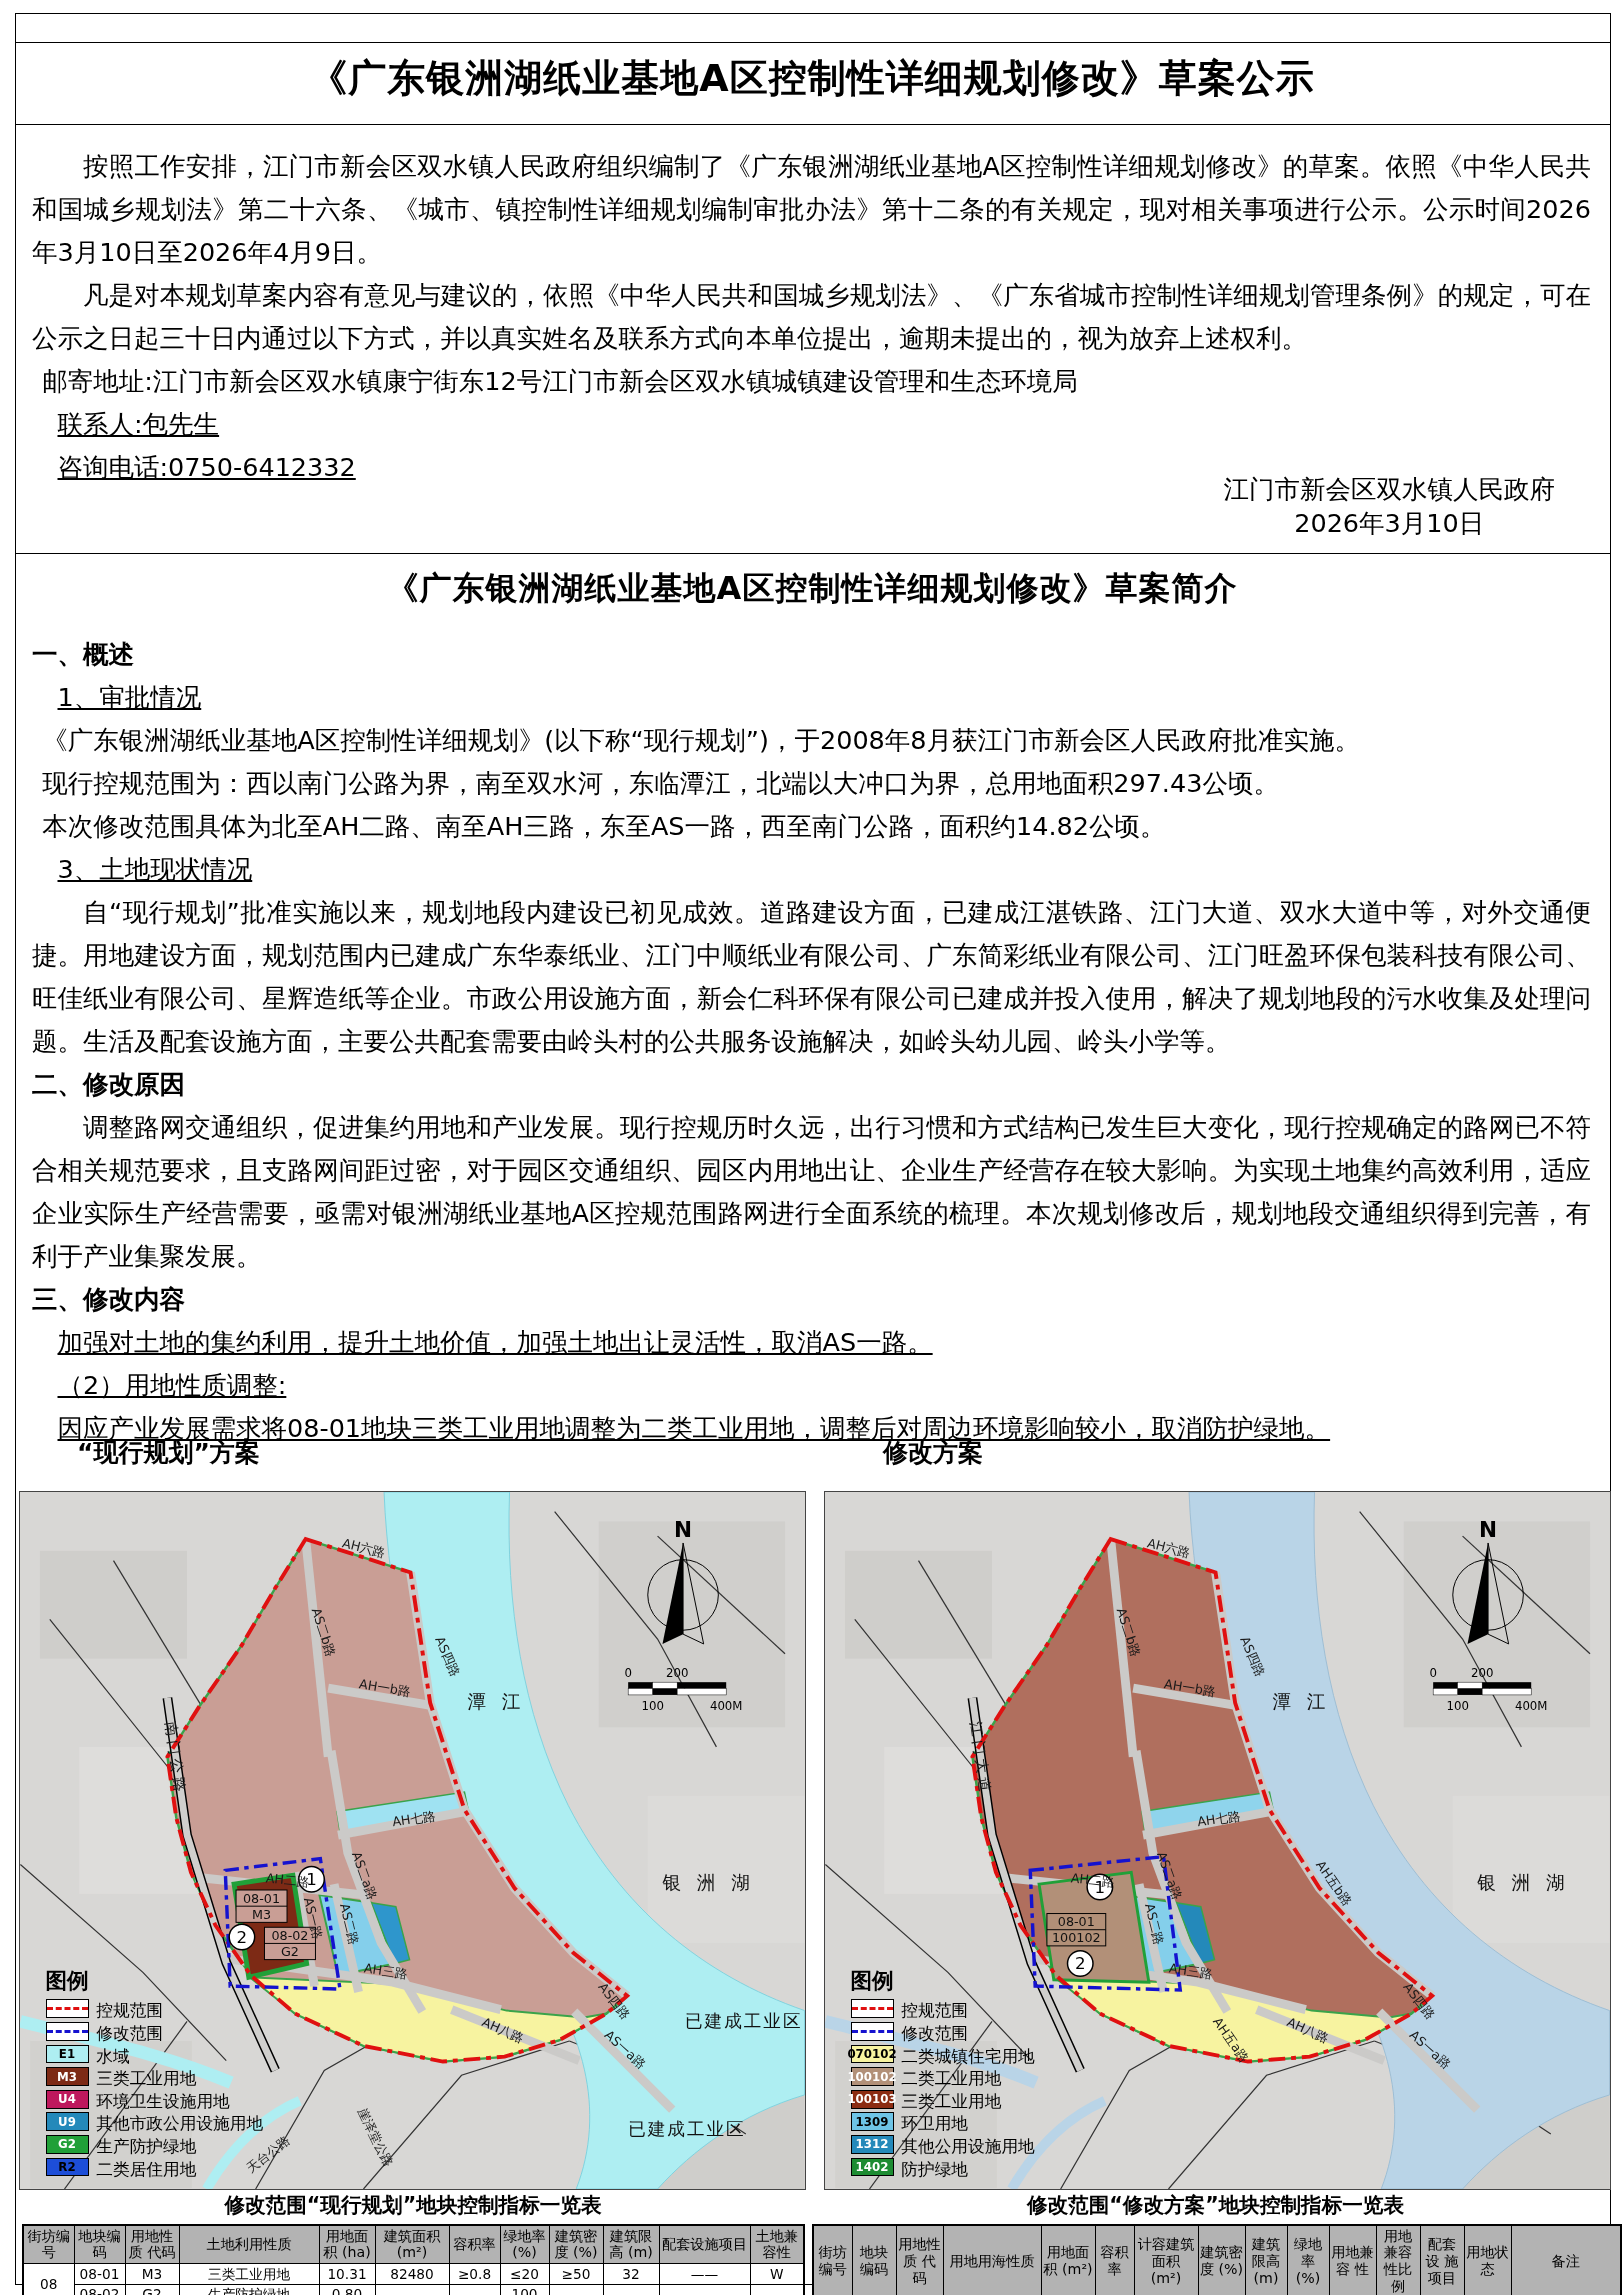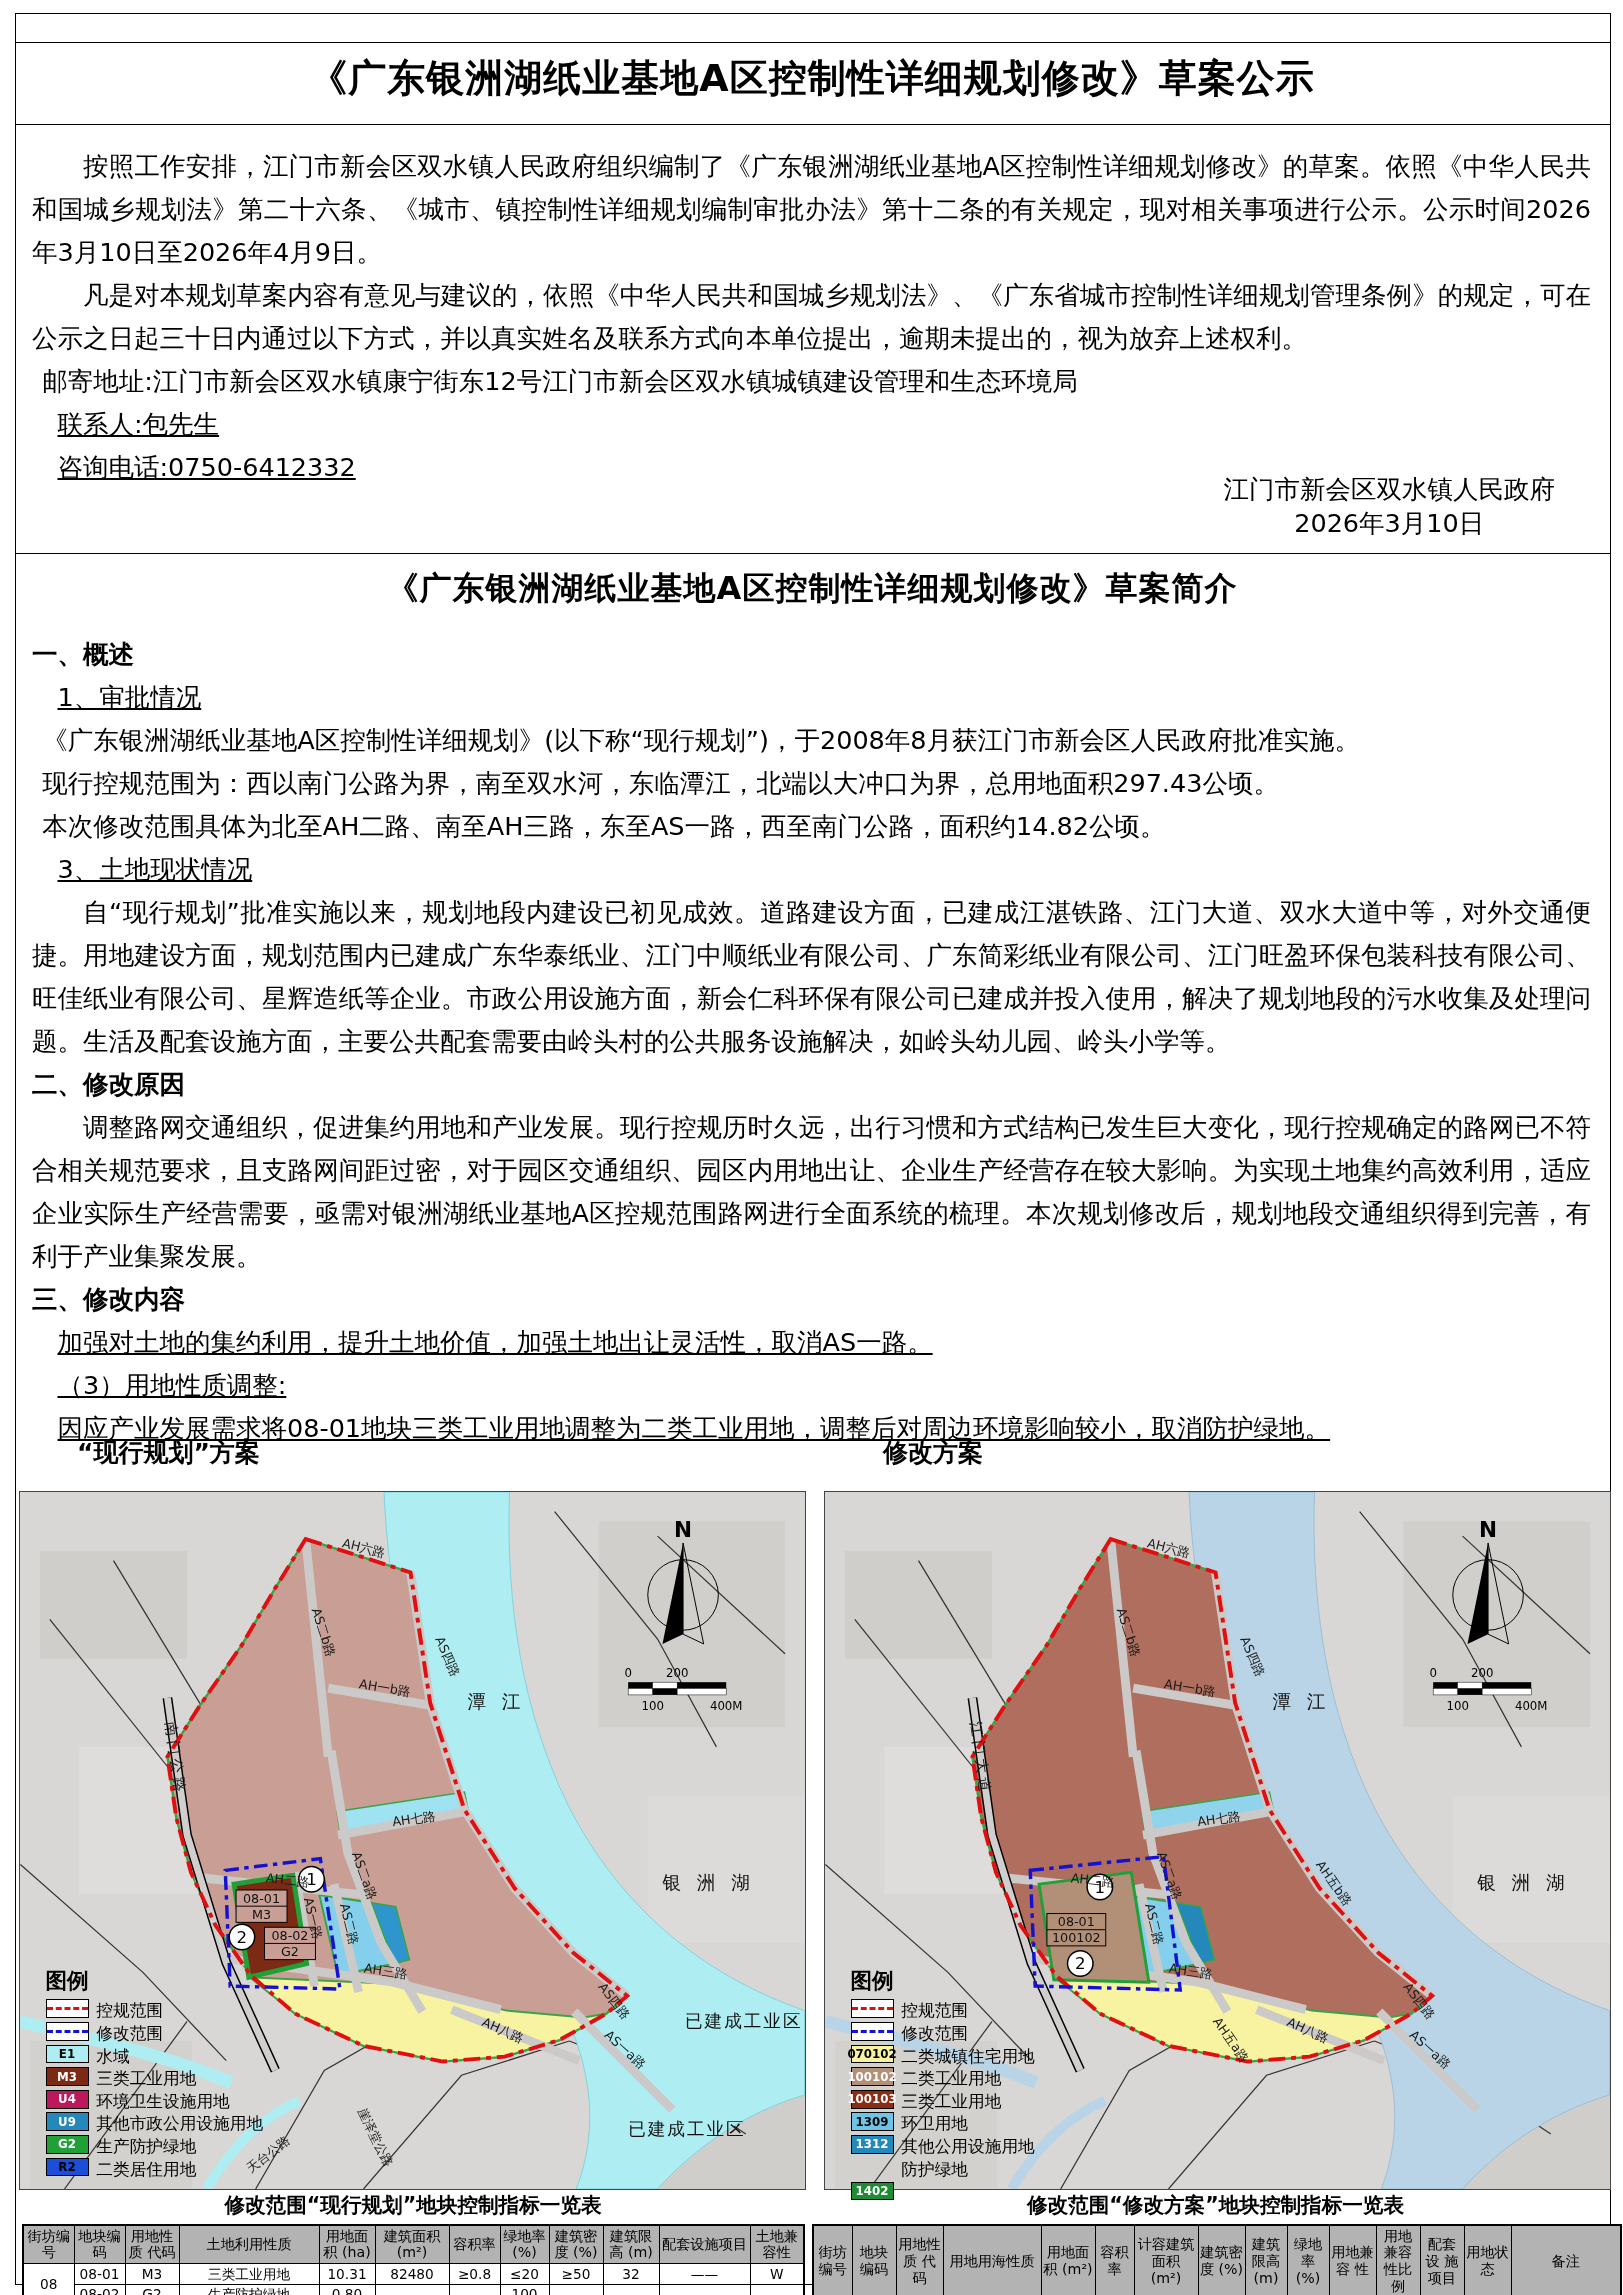--- a/index.html
+++ b/index.html
@@ -29,21 +29,21 @@
   .lg-line{width:100%;height:0;border-top:3.9px dashed #e01010;}
   .lg-line.blue{border-top-color:#1512cf;}
   .lg-lab{font-size:16.7px;margin-left:7.8px;white-space:nowrap;}
   
   .L2{background:#aeeef2;color:#000;} .L3{background:#7d2a15;color:#fff;}
   .L4{background:#be185d;color:#fff;} .L5{background:#2489ba;color:#fff;}
   .L6{background:#21a038;color:#fff;} .L7{background:#1d4ed8;color:#000;}
   
   .R2{background:#f7f3a0;color:#000;} .R3{background:#b29078;color:#fff;}
   .R4{background:#8c2c12;color:#fff;} .R5{background:#6ec4e6;color:#000;}
-  .R6{background:#2489ba;color:#fff;} .R7{background:#1d8c32;color:#fff;margin-top:24px;}
+  .R6{background:#2489ba;color:#fff;} .R7{background:#1d8c32;color:#fff;}
   .tbl-zone{position:absolute;top:2188px;}
   .tbl-title{text-align:center;font-size:20.6px;font-weight:bold;margin:2.9px 0 4.9px 0;}
   table.ctrl{border-collapse:collapse;table-layout:fixed;width:100%;border:2px solid #000;}
   table.ctrl th{background:#b3b3b3;font-size:14.2px;font-weight:normal;border:1px solid #000;padding:2px 1px;line-height:16.7px;}
   table.ctrl td{font-size:13.7px;text-align:center;border:1px solid #000;padding:1.5px 1px;line-height:16.7px;background:#fff;}
 </style>
 </head>
 <body>
 
 <div id="page">
@@ -74,21 +74,21 @@
     <p class="p-flat ind-10">1、审批情况</p>
     <p class="p-flat ind-05">《广东银洲湖纸业基地A区控制性详细规划》(以下称“现行规划”)，于2008年8月获江门市新会区人民政府批准实施。</p>
     <p class="p-flat ind-05">现行控规范围为：西以南门公路为界，南至双水河，东临潭江，北端以大冲口为界，总用地面积297.43公顷。</p>
     <p class="p-flat ind-05">本次修改范围具体为北至AH二路、南至AH三路，东至AS一路，西至南门公路，面积约14.82公顷。</p>
     <p class="p-flat ind-10">3、土地现状情况</p>
     <p class="p-ind">自“现行规划”批准实施以来，规划地段内建设已初见成效。道路建设方面，已建成江湛铁路、江门大道、双水大道中等，对外交通便捷。用地建设方面，规划范围内已建成广东华泰纸业、江门中顺纸业有限公司、广东简彩纸业有限公司、江门旺盈环保包装科技有限公司、旺佳纸业有限公司、星辉造纸等企业。市政公用设施方面，新会仁科环保有限公司已建成并投入使用，解决了规划地段的污水收集及处理问题。生活及配套设施方面，主要公共配套需要由岭头村的公共服务设施解决，如岭头幼儿园、岭头小学等。</p>
     <p class="p-flat sec-h">二、修改原因</p>
     <p class="p-ind">调整路网交通组织，促进集约用地和产业发展。现行控规历时久远，出行习惯和方式结构已发生巨大变化，现行控规确定的路网已不符合相关规范要求，且支路网间距过密，对于园区交通组织、园区内用地出让、企业生产经营存在较大影响。为实现土地集约高效利用，适应企业实际生产经营需要，亟需对银洲湖纸业基地A区控规范围路网进行全面系统的梳理。本次规划修改后，规划地段交通组织得到完善，有利于产业集聚发展。</p>
     <p class="p-flat sec-h">三、修改内容</p>
     <p class="p-flat ind-10">加强对土地的集约利用，提升土地价值，加强土地出让灵活性，取消AS一路。</p>
-    <p class="p-flat ind-10">（3）用地性质调整:</p>
+    <p class="p-flat ind-10">（2）用地性质调整:</p>
     <p class="p-flat ind-10">因应产业发展需求将08-01地块三类工业用地调整为二类工业用地，调整后对周边环境影响较小，取消防护绿地。</p>
   </div>
 
   <div class="map-title" style="left:77px;top:1436px">“现行规划”方案</div>
   <div class="map-title" style="left:883px;top:1436px">修改方案</div>
 
   <div class="map" style="left:19px">
     <svg width="785" height="697" viewBox="0 0 1600 1422">
       <g>
         <rect x="0" y="0" width="1600" height="1422" fill="#d8d7d5"></rect>

